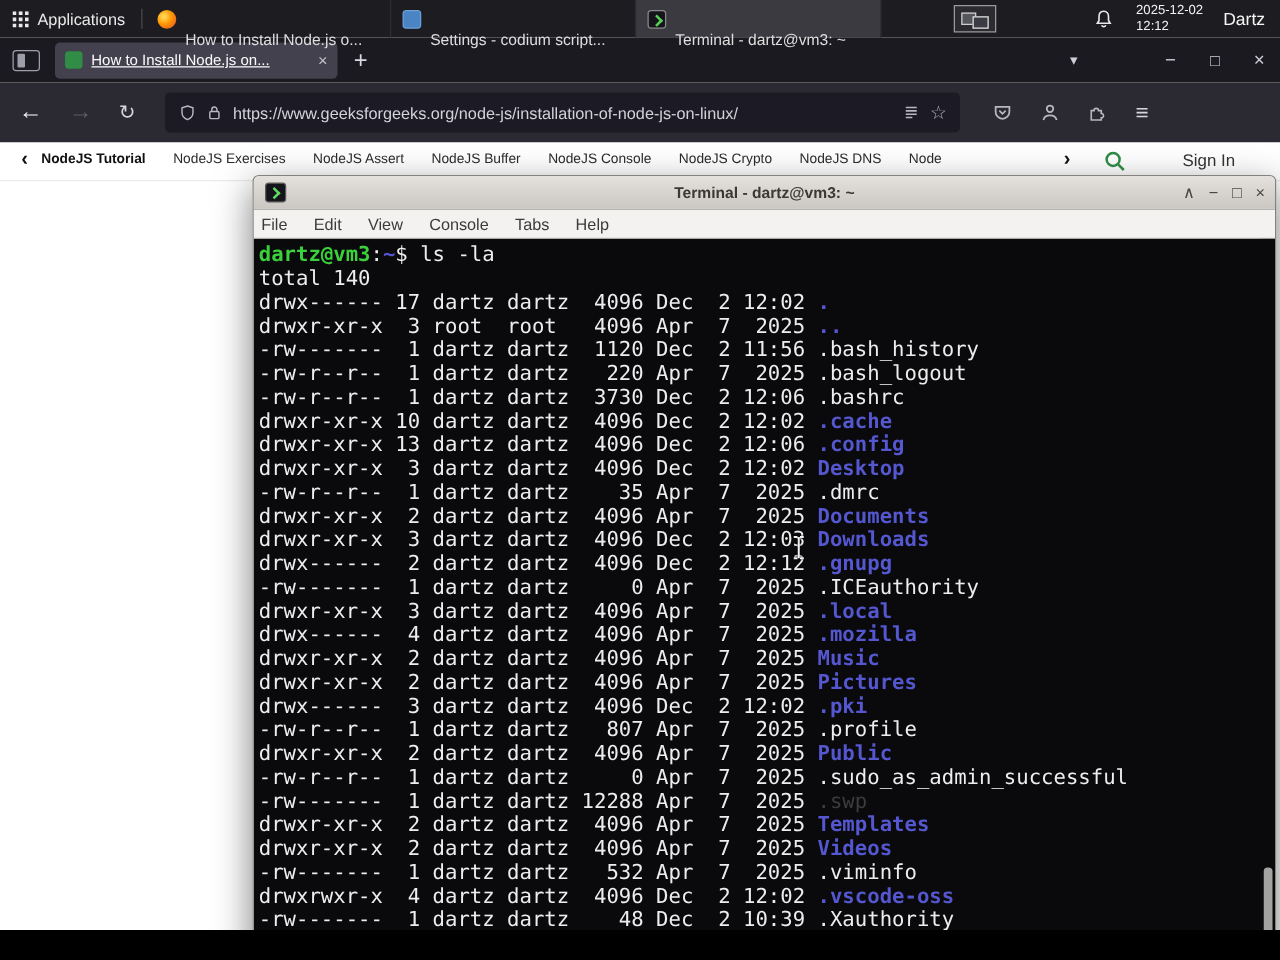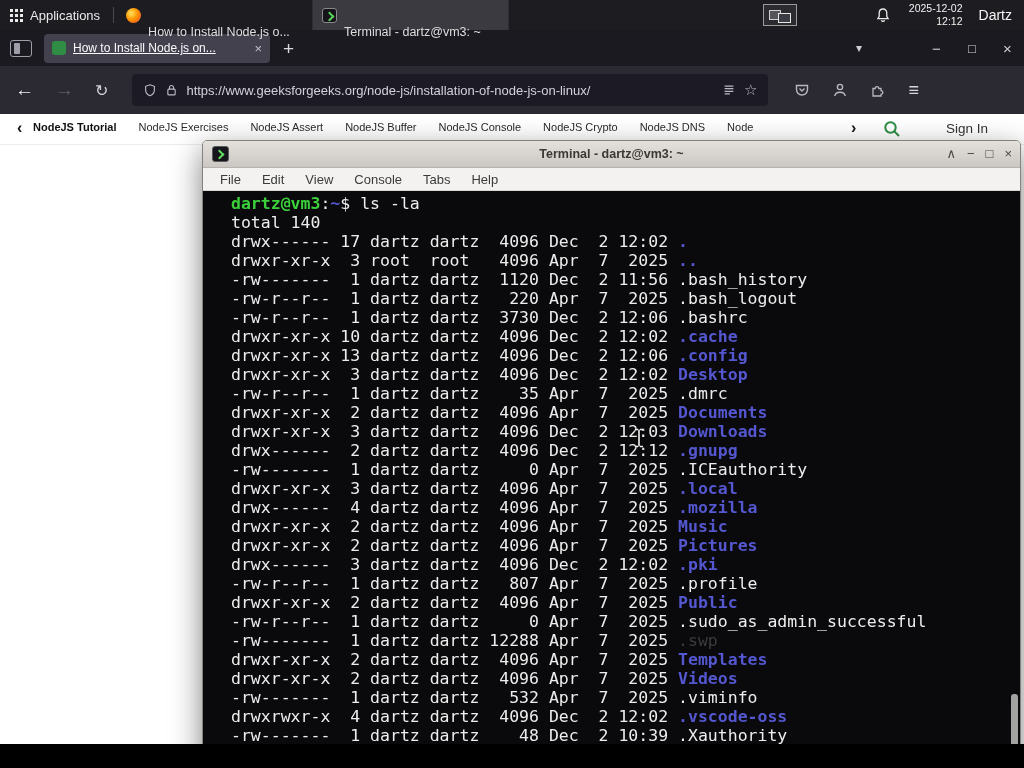--- a/index.html
+++ b/index.html
@@ -22,21 +22,21 @@
   .ticon-settings { background:#4a84c4; border:1px solid #6ba0d8; }
   .ticon-terminal { background:#14141a; border:1px solid #8a8a8a; }
   .ticon-terminal::after { content:""; display:block; width:5px; height:5px; margin:4px 0 0 3px;
                            border-left:2px solid #57d157; border-bottom:2px solid #57d157; transform:rotate(-135deg); }
   .panel-spacer { flex:1; }
   .pager { display:flex; gap:2px; margin-right:78px; }
   .pager-cell { width:34px; height:22px; background:#2b2b30; border:1px solid #9a9a9a; position:relative; }
   .mini-win { position:absolute; left:5px; top:5px; width:12px; height:10px; border:1px solid #cfcfcf; background:#55555c; }
   .mini-win2 { position:absolute; left:14px; top:8px; width:13px; height:10px; border:1px solid #e6e6e6; background:#3c3c44; }
   .bell-wrap { margin-right:18px; display:flex; align-items:center; }
-  .clock { font-size:10.5px; line-height:1.25; text-align:right; color:#f2f2f2; }
+  .clock { font-size:10.5px; line-height:1.25; text-align:left; color:#f2f2f2; }
   .user { font-size:14px; margin:0 12px 0 16px; color:#f5f5f5; }
 
   
   .tabbar { position:absolute; top:30px; left:0; width:1024px; height:36px; background:var(--tabstrip-bg);
             display:flex; align-items:center; padding:0 10px; z-index:1; }
   .ffview { width:22px; height:17px; border:1.5px solid #9e9daa; border-radius:3px; position:relative; }
   .ffview::after { content:""; position:absolute; left:3px; top:2px; bottom:2px; width:6px; background:#9e9daa; border-radius:1px; }
   .tab { margin-left:12px; width:226px; height:29px; background:var(--tab-bg); border-radius:4px;
          display:flex; align-items:center; padding:0 8px; gap:7px; }
   .favicon { width:14px; height:14px; border-radius:3px; background:var(--accent-green); flex:0 0 auto; }
@@ -83,26 +83,26 @@
                 flex:0 0 auto; border-bottom:1px solid #b5b2ae; }
   .t-title { position:absolute; left:0; right:0; top:6px; text-align:center; font-size:12.5px;
              font-weight:bold; color:#3b3935; }
   .t-winicon { position:absolute; left:9px; top:5px; width:17px; height:16px; background:#15151b;
                border:1px solid #5a5a5a; border-radius:3px; }
   .t-winicon::after { content:""; display:block; width:5px; height:5px; margin:4px 0 0 3px;
                       border-left:2px solid #5fdc5f; border-bottom:2px solid #5fdc5f; transform:rotate(-135deg); }
   .t-buttons { position:absolute; right:8px; top:4px; display:flex; gap:11px; color:#49463f;
                font-size:13px; line-height:18px; }
   .t-menubar { height:23px; background:#f3f2f0; border-bottom:1px solid #d9d6d2; display:flex;
-               align-items:center; gap:21px; padding:0 17px; flex:0 0 auto; }
+               align-items:center; gap:21px; padding:0 6px; flex:0 0 auto; }
   .menu-item { font-size:13px; color:#3b3b3b; }
   .t-body { flex:1; background:var(--term-bg); position:relative; overflow:hidden; }
   .t-lines { padding:3px 14px 0 4px; font-family:"DejaVu Sans Mono", monospace; font-size:16.5px;
              line-height:19px; white-space:pre; }
-  .tline { height:19px;margin-left:24px; }
+  .tline { height:19px; }
   .fg { color:var(--term-fg); }
   .dir { color:var(--dir-blue); font-weight:bold; }
   .file { color:var(--term-fg); }
   .dim { color:var(--dim-gray); }
   .green { color:var(--prompt-green); font-weight:bold; }
   .blue { color:var(--dir-blue); font-weight:bold; }
   .t-scroll { position:absolute; top:0; right:0; bottom:0; width:12px; background:var(--term-bg); }
   .t-thumb { position:absolute; right:2px; bottom:7px; width:7px; height:66px; background:#a3a3a1; border-radius:3px; }
 
   
@@ -131,20 +131,24 @@
         </g>
       </svg>
       <span>Applications</span>
     </div>
     <div class="panel-sep"></div>
     <div class="tasklist">
         <div class="task">
           <span class="ticon ticon-firefox"></span>
           <span class="tlabel">How to Install Node.js o...</span>
         </div>
+        <div class="task">
+          <span class="ticon ticon-settings"></span>
+          <span class="tlabel">Settings - codium script...</span>
+        </div>
         <div class="task active">
           <span class="ticon ticon-terminal"></span>
           <span class="tlabel">Terminal - dartz@vm3: ~</span>
         </div>
       </div>
     <div class="panel-spacer"></div>
     <div class="pager">
       <div class="pager-cell">
         <span class="mini-win"></span>
         <span class="mini-win2"></span>

